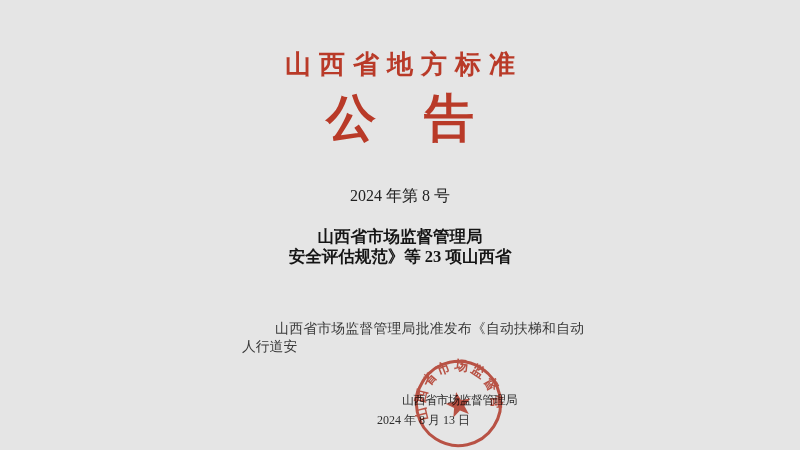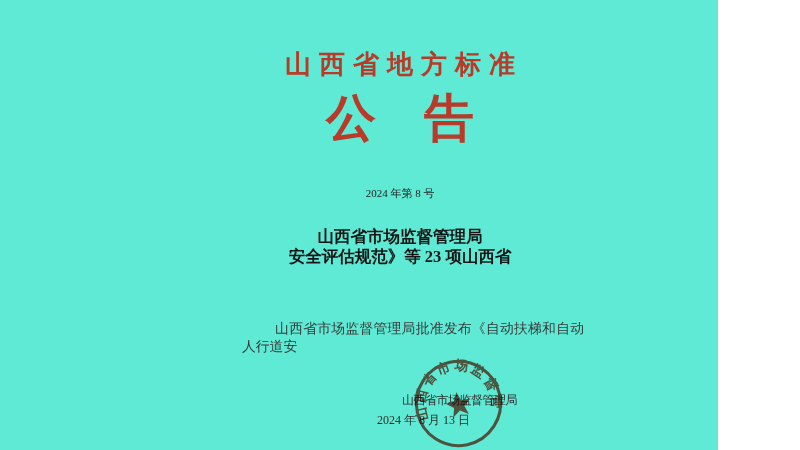--- a/index.html
+++ b/index.html
@@ -1,29 +1,29 @@
 <!DOCTYPE html>
 <html><head>
 <meta charset="utf-8">
 <style>
   html,body{margin:0;padding:0;background:#ffffff;}
   .canvas{
-    position:relative;width:718px;height:450px;background:#5eead4;overflow:hidden;
+    position:relative;width:800px;height:450px;background:#e5e5e5;overflow:hidden;
     font-family:"Liberation Serif","DejaVu Serif",serif;color:#1c1c1c;
   }
   .center{position:absolute;left:0;width:800px;text-align:center;}
   .doc-title{
     top:47px;font-size:26px;font-weight:bold;color:#b93a28;
     letter-spacing:8px;text-indent:8px;
   }
   .doc-announce{
     top:85px;font-size:50px;font-weight:bold;color:#b93a28;
     letter-spacing:48px;text-indent:48px;
   }
-  .doc-number{top:186px;font-size:11px;color:#222;}
+  .doc-number{top:186px;font-size:16px;color:#222;}
   .notice-heading{top:227px;font-size:16.5px;font-weight:bold;line-height:20px;color:#151515;}
   .notice-heading div{white-space:nowrap;}
   .notice-body{
     position:absolute;left:242px;top:320px;width:342px;
     font-size:13.8px;line-height:17.5px;color:#3a3a3a;text-align:justify;
   }
   .notice-body .indent{text-indent:2.4em;}
   .sig-line{
     position:absolute;left:357px;top:392px;width:205px;text-align:center;
     font-size:12px;letter-spacing:-0.5px;color:#2e2e2e;white-space:nowrap;

